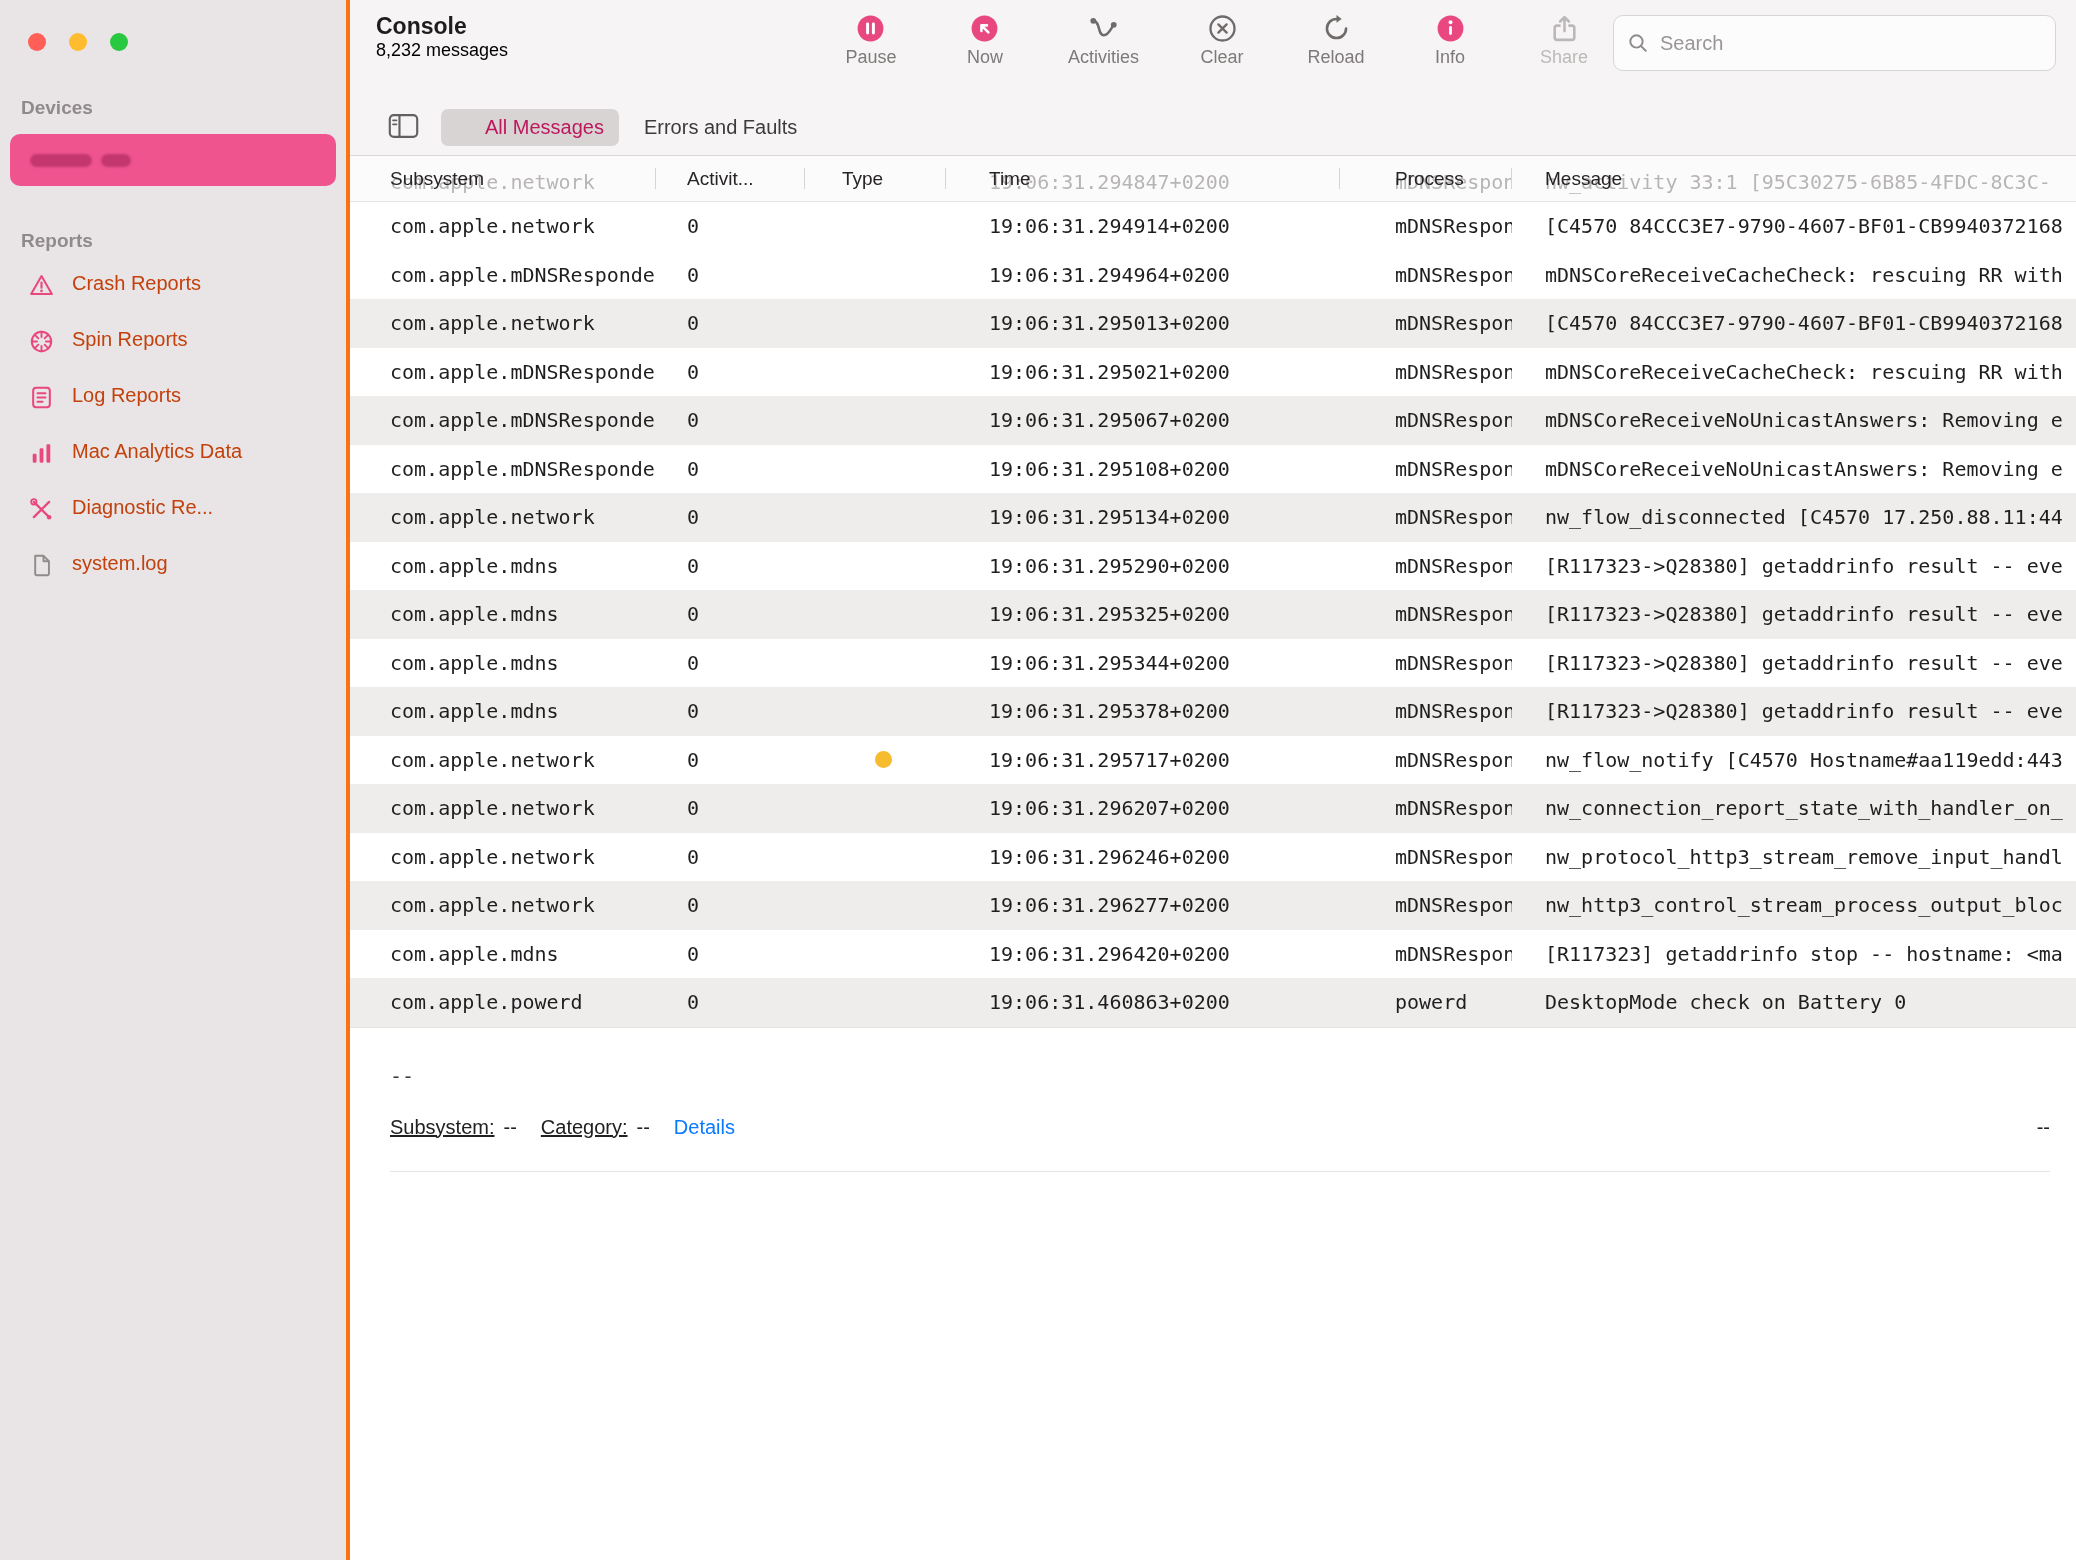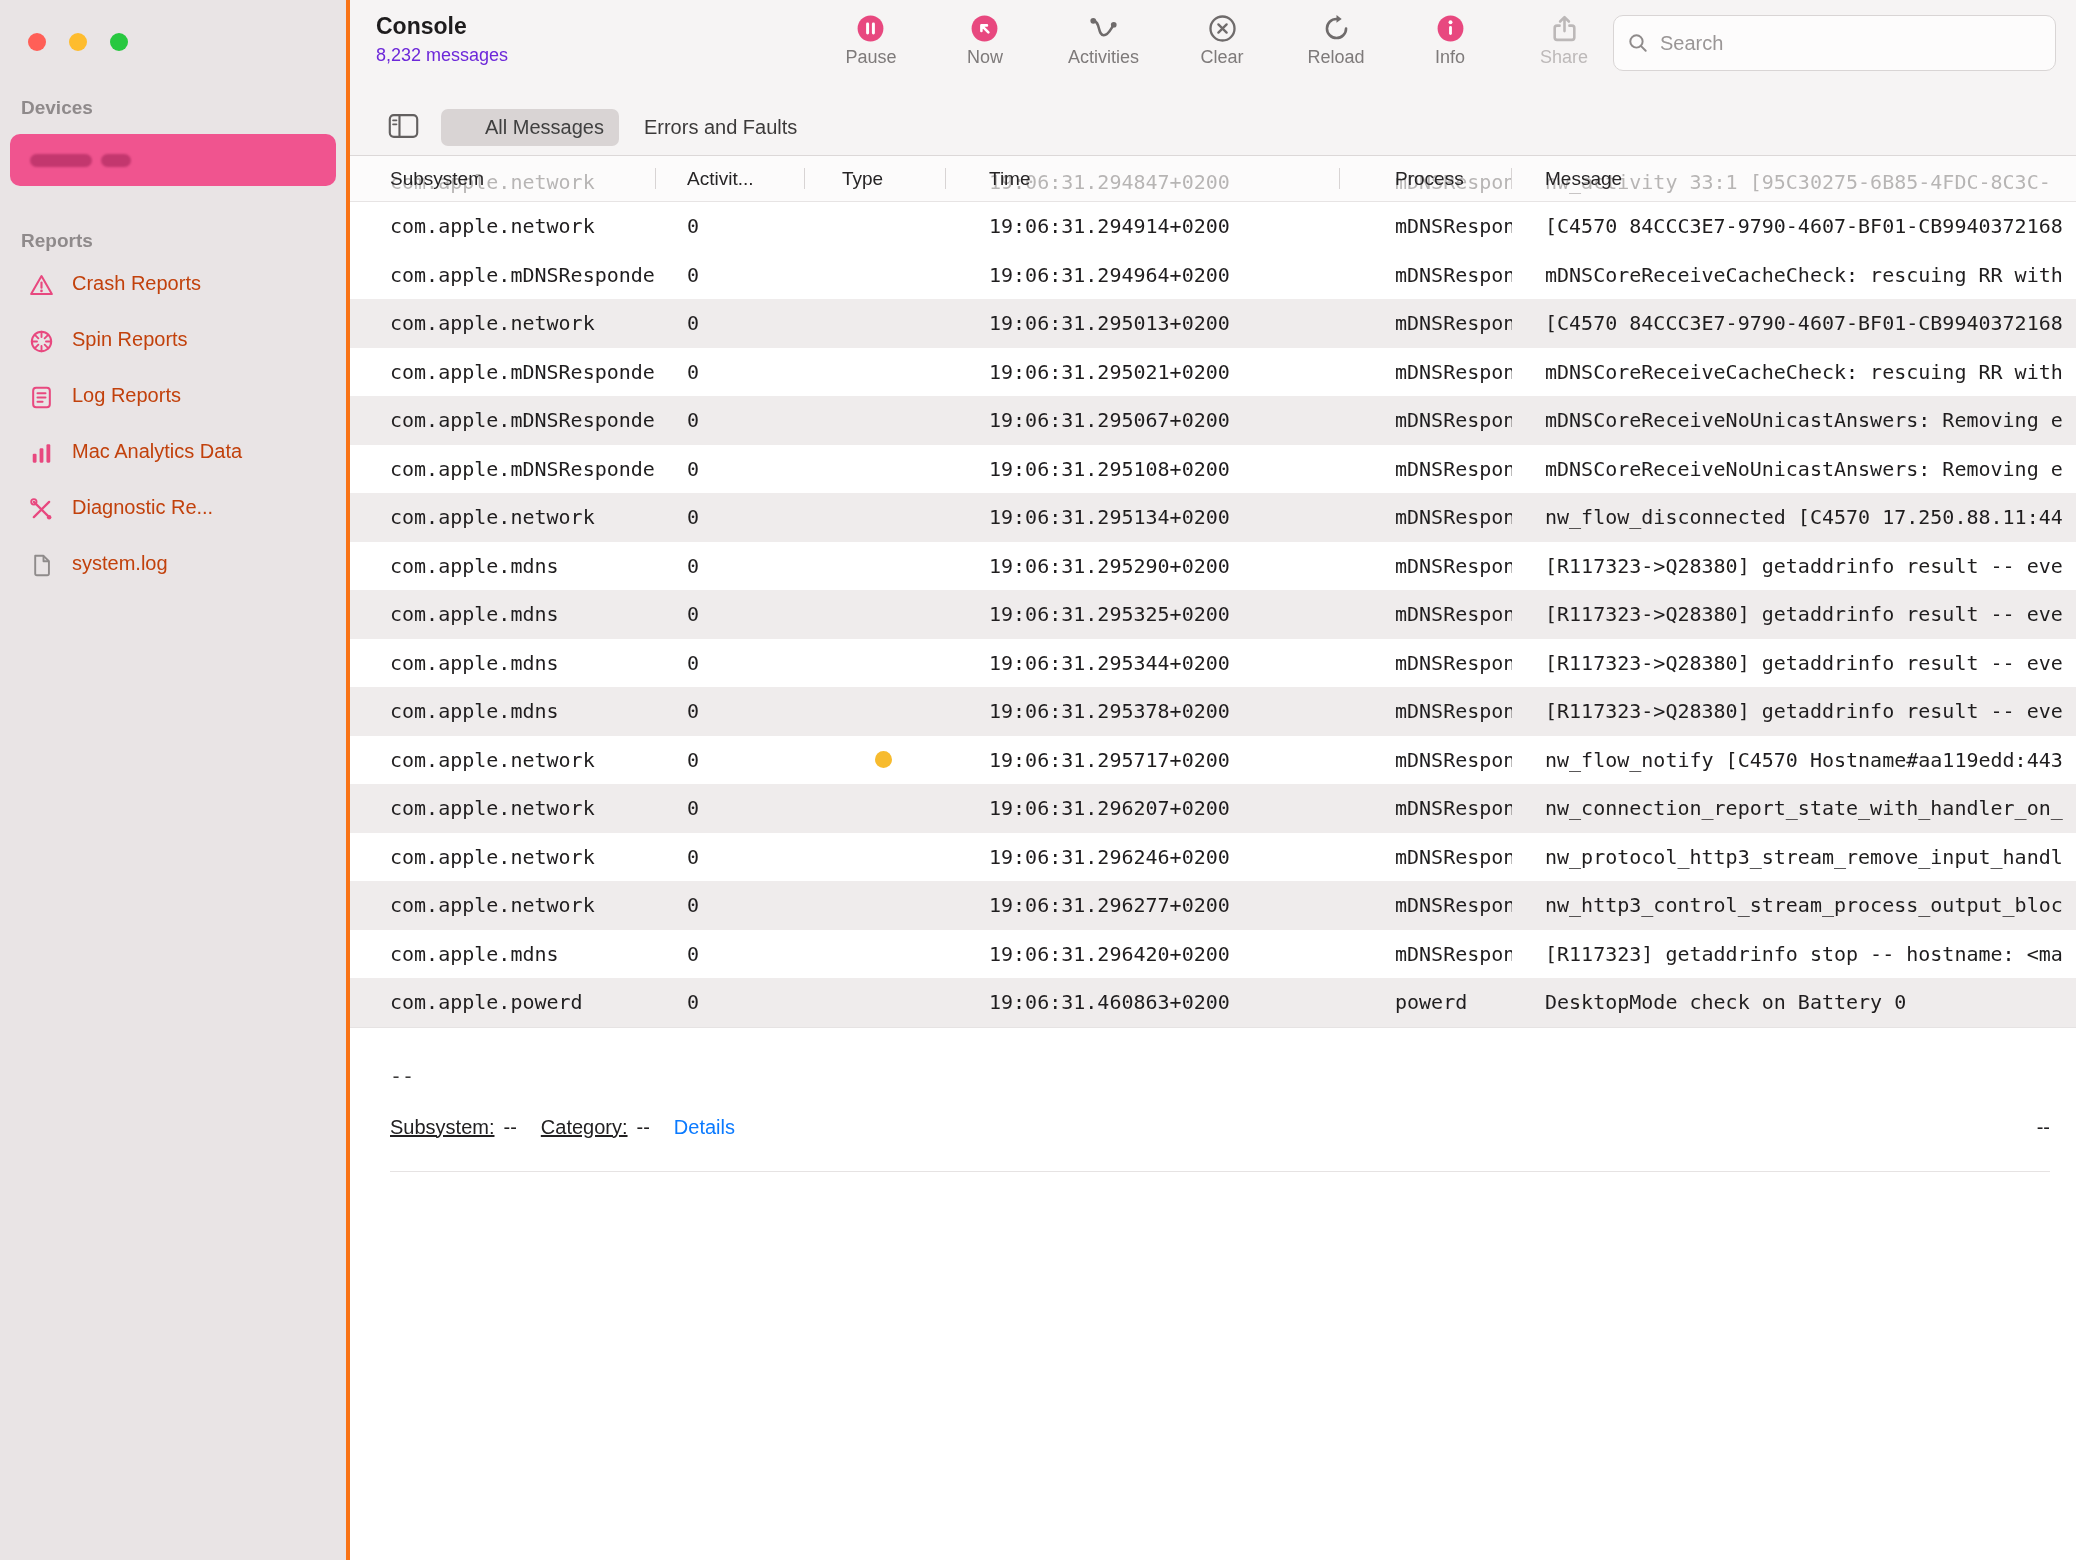--- a/index.html
+++ b/index.html
@@ -39,21 +39,21 @@
   .report-item .icon svg{display:block;}
 
   
   .main{flex:1;min-width:0;display:flex;flex-direction:column;background:#fff;}
 
   .toolbar{
     height:100px;box-sizing:border-box;background:#f6f4f4;
     display:flex;align-items:flex-start;padding:13px 20px 0 26px;
   }
   .title-block .title{font-size:23px;font-weight:700;color:#1e1c1d;}
-  .title-block .subtitle{font-size:18px;color:#6d28d9;margin-top:5px;}
+  .title-block .subtitle{font-size:18px;color:#000000;}
   .tool-buttons{display:flex;gap:52px;margin-left:auto;margin-right:18px;margin-top:-1px;}
   .tool-btn{
     display:flex;flex-direction:column;align-items:center;gap:3px;
     min-width:62px;background:none;border:none;padding:0;cursor:default;
     font-family:inherit;
   }
   .tool-btn .t-icon{height:32px;display:flex;align-items:center;}
   .tool-btn .lbl{font-size:18px;color:#7e7a7a;}
   .tool-btn.disabled .lbl{color:#bdb9b9;}
   .search{
@@ -68,21 +68,21 @@
   .search input::placeholder{color:#9a9696;}
 
   .filterbar{
     height:56px;box-sizing:border-box;background:#f6f4f4;
     border-bottom:1px solid #dcd8d8;
     display:flex;align-items:center;gap:22px;padding-left:38px;
   }
   .toggle-btn{background:none;border:none;padding:0;display:flex;cursor:default;}
   .tabs{display:flex;align-items:center;gap:10px;}
   .tab{font-size:20px;color:#3c3a3a;padding:7px 15px;border-radius:7px;background:none;border:none;font-family:inherit;cursor:default;}
-  .tab.selected{background:#d9d4d4;color:#404040;padding-left:44px;}
+  .tab.selected{background:#d9d4d4;color:#be185d;padding-left:44px;}
 
   
   .table-area{position:relative;background:#fff;border-bottom:1px solid #e6e3e3;}
   .lrow{display:flex;box-sizing:border-box;padding-left:40px;align-items:center;gap:15px;}
   .c-sub {flex:0 0 266px;box-sizing:border-box;overflow:hidden;white-space:nowrap;padding-right:34px;}
   .c-act {flex:0 0 134px;box-sizing:border-box;overflow:hidden;white-space:nowrap;padding-left:16px;}
   .c-type{flex:0 0 126px;box-sizing:border-box;display:flex;align-items:center;justify-content:center;overflow:hidden;}
   .c-time{flex:0 0 379px;box-sizing:border-box;overflow:hidden;white-space:nowrap;padding-left:28px;}
   .c-proc{flex:0 0 157px;box-sizing:border-box;overflow:hidden;white-space:nowrap;padding-left:40px;}
   .c-msg {flex:1;box-sizing:border-box;overflow:hidden;white-space:nowrap;padding-left:18px;padding-right:6px;}

